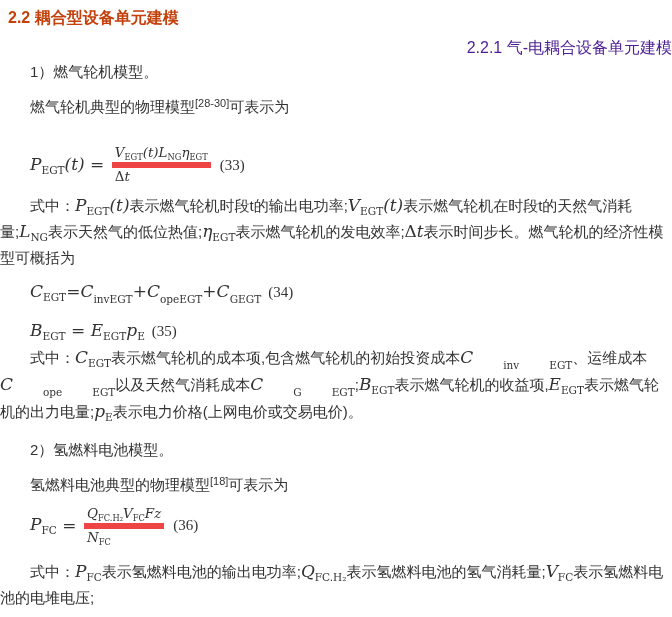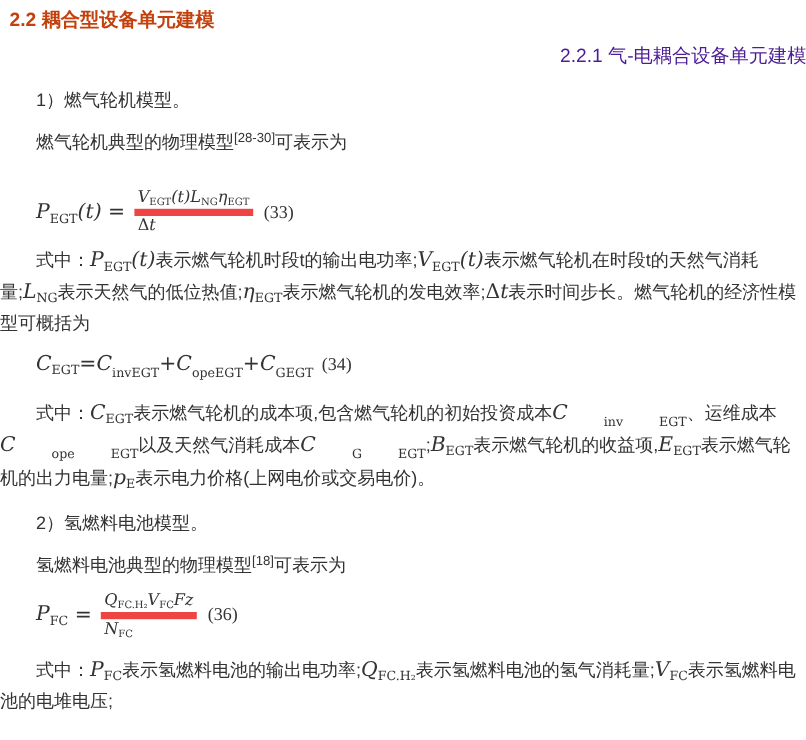--- a/index.html
+++ b/index.html
@@ -14,21 +14,21 @@
   .h1{font-size:16px;font-weight:bold;line-height:18px;margin:0 0 0 8px;color:#c2410c;}
   .h2{font-size:16px;font-weight:normal;line-height:18px;margin:12px 0 0 8px;color:#4c1d95;text-align:right;}
   .para{margin:0;text-indent:30px;line-height:26px;}
   .formula{
     margin:0 0 0 30px;
     font-family:"DejaVu Serif","Liberation Serif",serif;
     font-size:17px;color:#333333;line-height:1.45;
     text-indent:0;
   }
   .mt7{margin-top:25px}.mt8{margin-top:8px}.mt9{margin-top:9px}
-  .mt12{margin-top:12px}.mt13{margin-top:13px}.mt14{margin-top:14px}
+  .mt12{margin-top:12px}.mt13{margin-top:13px}.mt14{margin-top:2px}
 
   
   .m{font-family:"DejaVu Serif","Liberation Serif",serif;white-space:nowrap;font-size:1.13em;line-height:1;}
   .formula .m{font-size:1em;}
   .mi{font-style:italic;}
   .mu{font-style:normal;}
   .marg{font-style:italic;}
   .msub{font-size:0.62em;font-style:normal;vertical-align:-0.34em;line-height:1;}
   .ss{display:inline-flex;flex-direction:row;font-size:0.62em;font-style:normal;
       line-height:1.12;vertical-align:-0.58em;text-align:left;}
@@ -62,20 +62,21 @@
           <span class="ssr">inv</span>
           <span class="ssr">EGT</span>
         </span></span><span class="seg-txt">+</span><span class="m"><span class="mi">C</span><span class="ss">
           <span class="ssr">ope</span>
           <span class="ssr">EGT</span>
         </span></span><span class="seg-txt">+</span><span class="m"><span class="mi">C</span><span class="ss">
           <span class="ssr">G</span>
           <span class="ssr">EGT</span>
         </span></span><span class="tag">(34)</span></div>
 
+  <div class="formula mt12"><span class="m"><span class="mi">B</span><span class="msub">EGT</span></span><span class="seg-txt"> = </span><span class="m"><span class="mi">E</span><span class="msub">EGT</span></span><span class="m"><span class="mi">p</span><span class="msub">E</span></span><span class="tag">(35)</span></div>
 
   <p class="para mt14"><span class="seg-txt">式中：</span><span class="m"><span class="mi">C</span><span class="msub">EGT</span></span><span class="seg-txt">表示燃气轮机的成本项,包含燃气轮机的初始投资成本</span><span class="m"><span class="mi">C</span><span class="ss">
           <span class="ssr">inv</span>
           <span class="ssr">EGT</span>
         </span></span><span class="seg-txt">、运维成本</span><span class="m"><span class="mi">C</span><span class="ss">
           <span class="ssr">ope</span>
           <span class="ssr">EGT</span>
         </span></span><span class="seg-txt">以及天然气消耗成本</span><span class="m"><span class="mi">C</span><span class="ss">
           <span class="ssr">G</span>
           <span class="ssr">EGT</span>

